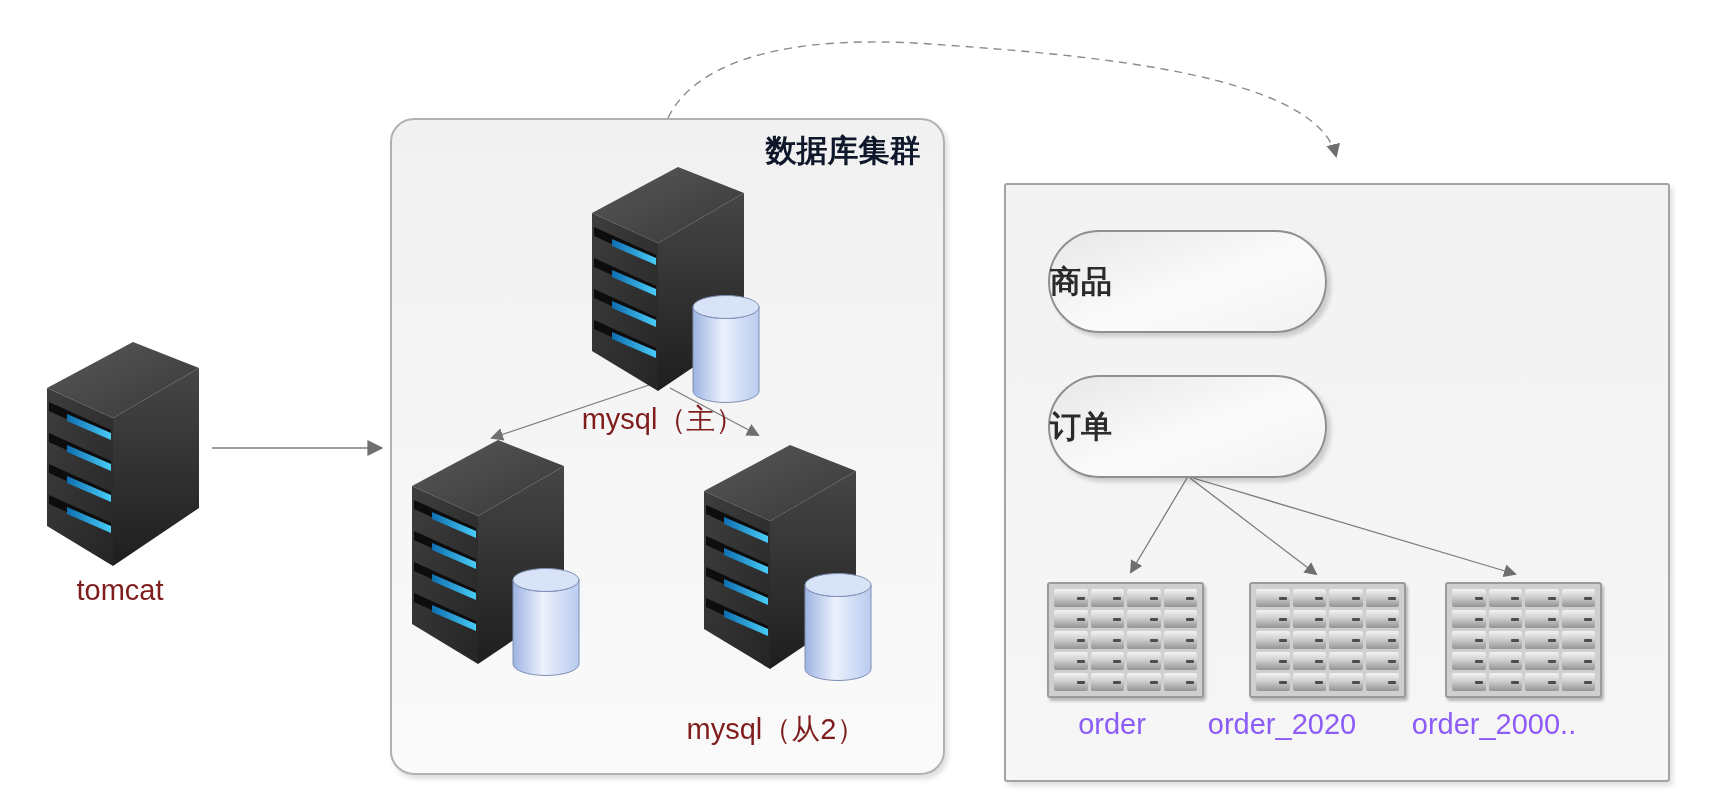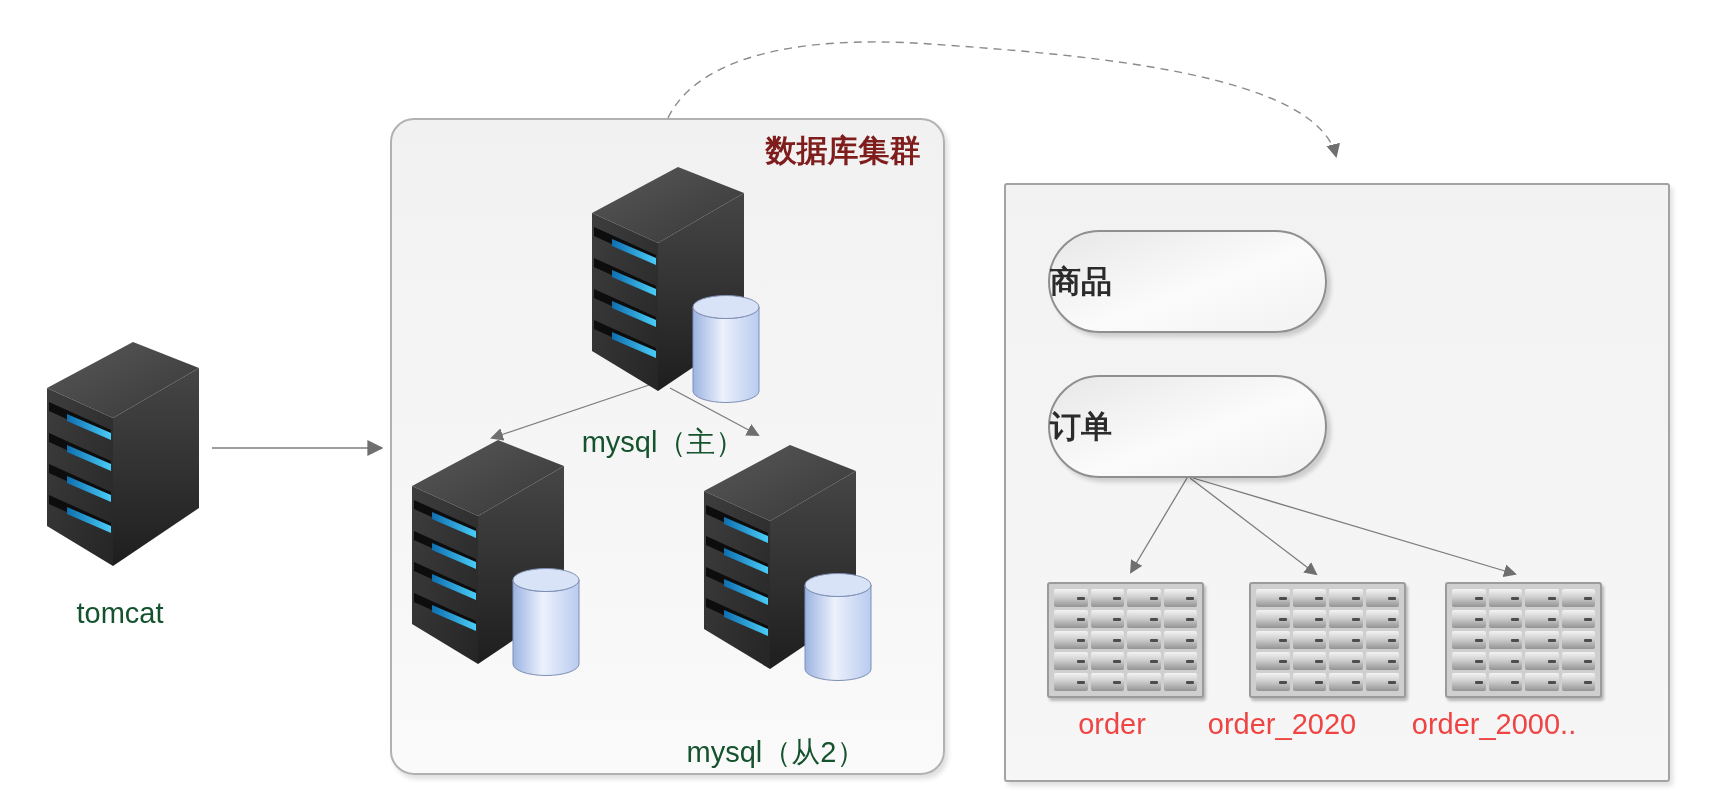--- a/index.html
+++ b/index.html
@@ -15,29 +15,29 @@
     box-shadow:3px 4px 5px rgba(0,0,0,.13);z-index:1;
   }
   .services-panel{
     position:absolute;left:1004px;top:183px;width:666px;height:599px;box-sizing:border-box;
     border:2px solid #a3a3a3;border-radius:3px;
     background:linear-gradient(180deg,#f2f2f2 0%,#f6f6f6 100%);
     box-shadow:3px 4px 5px rgba(0,0,0,.12);z-index:1;
   }
   .cluster-title{
     position:absolute;left:843px;top:130px;transform:translateX(-50%);
-    font-size:31px;font-weight:bold;color:#7f1d1d;white-space:nowrap;z-index:4;
+    font-size:31px;font-weight:bold;color:#0f172a;white-space:nowrap;z-index:4;
   }
   
   #wires{position:absolute;left:0;top:0;z-index:2;pointer-events:none;}
   
   .icon{position:absolute;z-index:3;}
   .node-label{
     position:absolute;transform:translateX(-50%);white-space:nowrap;
-    font-size:29px;color:#14532d;z-index:4;margin-top:23px;
+    font-size:29px;color:#7f1d1d;z-index:4;
   }
   
   .pill{
     position:absolute;width:279px;height:103px;box-sizing:border-box;z-index:3;
     border:2px solid #8f8f8f;border-radius:999px;
     background:linear-gradient(160deg,#e7e7e7 0%,#fbfbfb 55%,#f2f2f2 100%);
     box-shadow:4px 4px 4px rgba(0,0,0,.16);
     display:flex;align-items:center;justify-content:flex-start;
     font-size:31px;font-weight:bold;color:#2b2b2b;
   }
@@ -52,21 +52,21 @@
   .db-table .cell{
     position:relative;border-radius:2px;
     background:linear-gradient(180deg,#f3f3f3 0%,#cfcfcf 45%,#949494 100%);
   }
   .db-table .cell::after{
     content:"";position:absolute;right:3px;top:50%;margin-top:-1px;
     width:8px;height:2.5px;background:#4d4d4d;border-radius:1px;
   }
   .table-label{
     position:absolute;transform:translateX(-50%);white-space:nowrap;
-    font-size:29px;color:#ef4444;z-index:4;
+    font-size:29px;color:#8b5cf6;z-index:4;
   }
 </style>
 </head>
 <body>
 
 <div id="stage">
 
   <svg width="0" height="0" style="position:absolute" aria-hidden="true">
     <defs>
       <linearGradient id="gTop" x1="0" y1="0" x2="1" y2="1">

